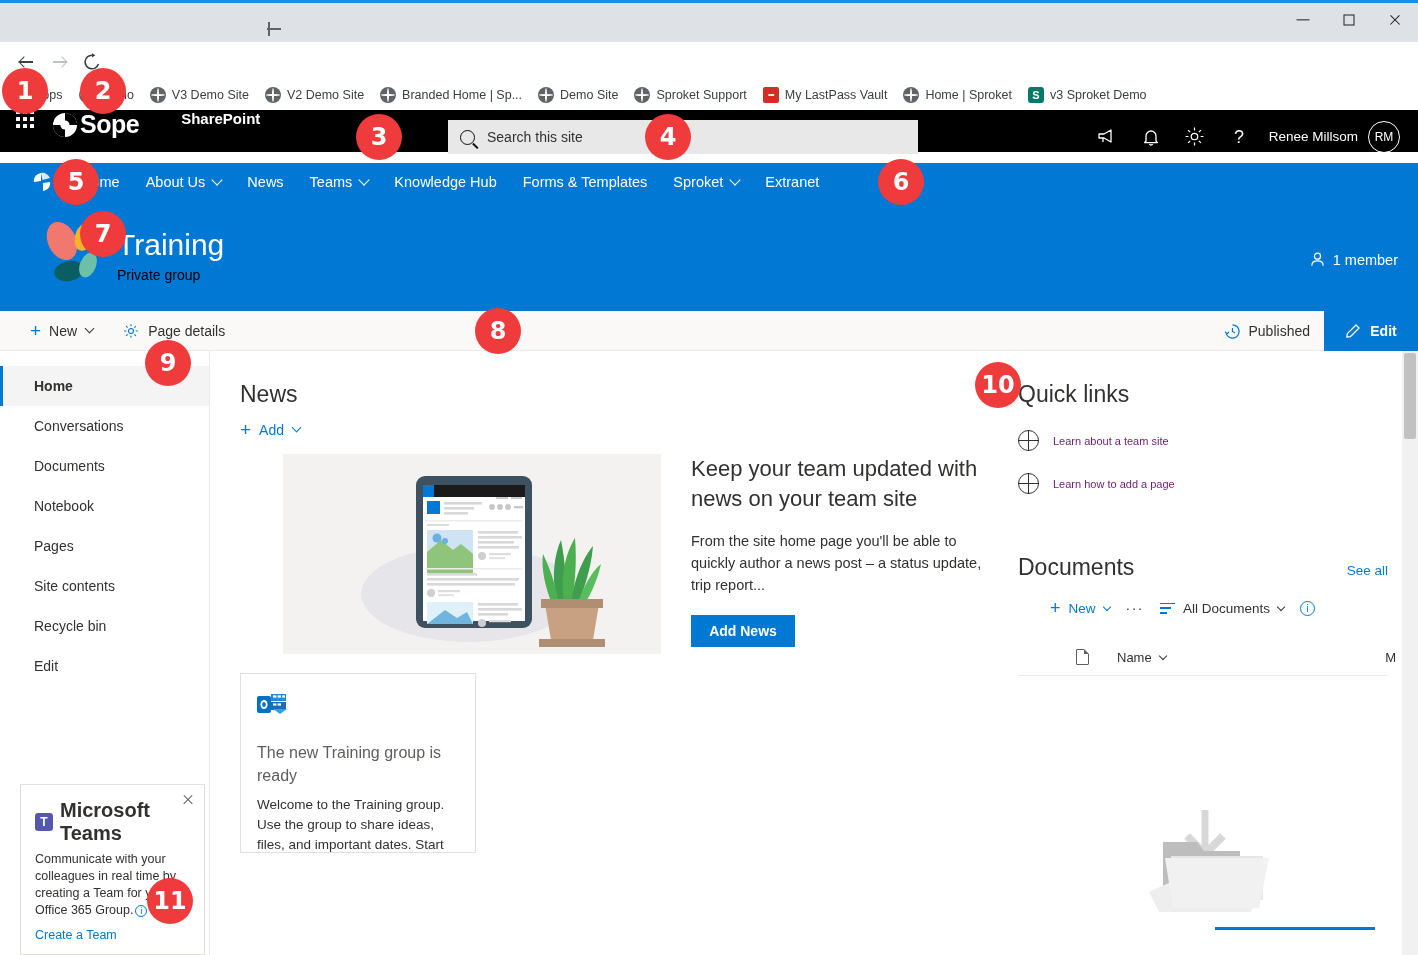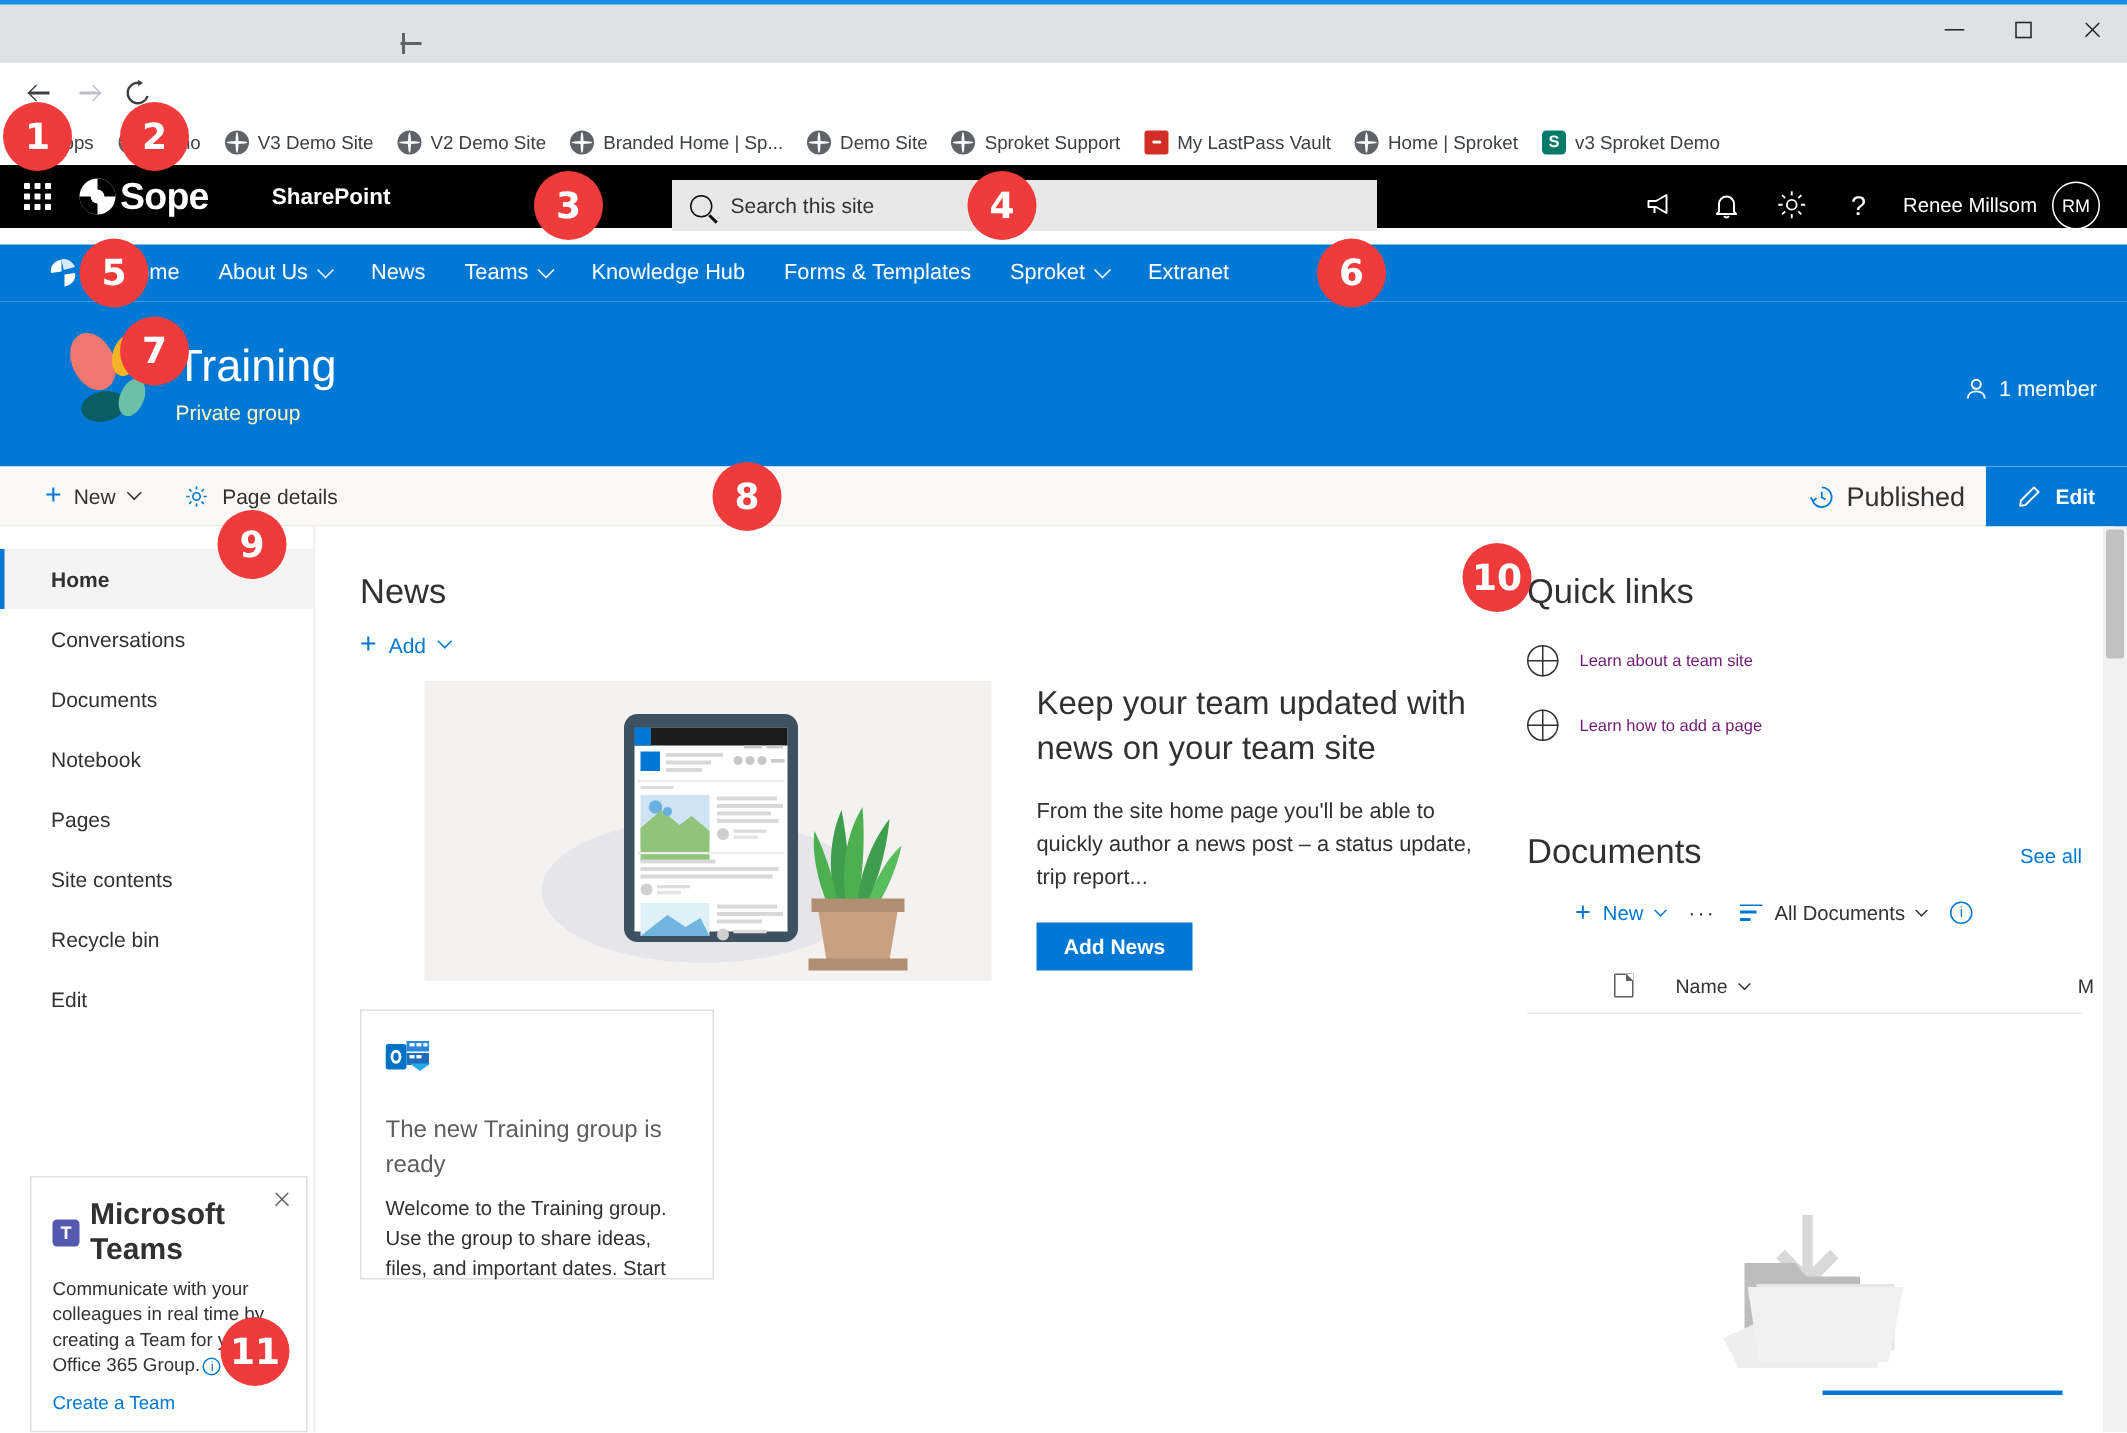--- a/index.html
+++ b/index.html
@@ -79,21 +79,21 @@
   .globe-ico { border-radius:50%; background:#5f6368; position:relative;}
   .globe-ico::before{content:"";position:absolute;left:7px;top:1px;width:2px;height:14px;background:#fff;border-radius:50%;}
   .globe-ico::after{content:"";position:absolute;left:1px;top:7px;width:14px;height:2px;background:#fff;border-radius:50%;}
   .lp-ico{ background:#d32d27; border-radius:2px; position:relative;}
   .lp-ico::after{content:"•••";position:absolute;inset:0;color:#fff;font-size:8px;text-align:center;line-height:16px;letter-spacing:-1px;}
   .sp-ico{ background:#037b68; border-radius:3px; position:relative;}
   .sp-ico::after{content:"S";position:absolute;inset:0;color:#fff;font-size:11px;font-weight:bold;text-align:center;line-height:16px;}
   .apps-ico{ background:#8a8a8a; border-radius:3px; }
 
   
-  .suitebar { position:absolute; top:110px; left:0; width:1418px; height:42px; background:#000; display:flex; align-items:center; }
+  .suitebar { position:absolute; top:110px; left:0; width:1418px; height:42px; background:#000; display:flex; align-items:flex-start; }
   .waffle { width:18px;height:18px; margin-left:16px; margin-right:18px; display:grid; grid-template-columns:repeat(3,4px); grid-template-rows:repeat(3,4px); gap:3px; cursor:pointer;}
   .waffle i{ background:#fff; width:4px;height:4px; border-radius:0.5px;}
   .brand { display:flex; align-items:center; cursor:pointer; }
   .brand-mark { width:26px; height:26px; position:relative; margin-right:2px;}
   .brand-text { color:#fff; font-size:25px; font-weight:bold; letter-spacing:-0.5px;}
   .suite-app { color:#fff; font-size:15px; font-weight:bold; margin-left:42px; cursor:pointer;}
   .searchbox { position:absolute; left:448px; top:120px; width:470px; height:34px; background:#e8e8e8; display:flex; align-items:center; padding:0 12px; cursor:text;}
   .search-gl { width:15px;height:15px;border:1.6px solid #0f0f0f;border-radius:50%; position:relative; flex:none;}
   .search-gl::after{content:"";position:absolute;right:-5px;bottom:-3px;width:7px;height:1.6px;background:#0f0f0f;transform:rotate(45deg);}
   .search-ph { margin-left:12px; font-size:14px; color:#323130;}
@@ -105,30 +105,30 @@
   
   .hubnav { position:absolute; top:163px; left:0; width:1418px; height:38px; background:#0078d4; display:flex; align-items:center; }
   .hub-logo { width:24px;height:24px; margin-left:30px; margin-right:14px; position:relative; cursor:pointer;}
   .hub-item { color:#fff; font-size:14.5px; padding:0 13px; display:flex; align-items:center; cursor:pointer; white-space:nowrap;}
   .chev { display:inline-block; width:8px;height:8px; border-right:1.6px solid #fff; border-bottom:1.6px solid #fff; transform:rotate(45deg); margin-left:8px; margin-top:-4px;}
 
   
   .siteheader { position:absolute; top:201px; left:0; width:1418px; height:110px; background:#0078d4; }
   .site-logo { position:absolute; left:36px; top:14px; width:78px; height:78px; }
   .site-title { position:absolute; left:117px; top:27px; color:#fff; font-size:30px; font-weight:300; }
-  .site-sub { position:absolute; left:117px; top:66px; color:#fef9c3; font-size:14px; }
+  .site-sub { position:absolute; left:117px; top:66px; color:#000000; font-size:14px; }
   .members { position:absolute; right:20px; top:50px; display:flex; align-items:center; color:#fff; font-size:14.5px; cursor:pointer;}
 
   
   .cmdbar { position:absolute; top:311px; left:0; width:1418px; height:40px; background:#faf9f8; border-bottom:1px solid #edebe9; display:flex; align-items:center;}
   .cmd { display:flex; align-items:center; font-size:14px; color:#323130; cursor:pointer; margin-right:8px;}
   .cmd-plus { color:#0078d4; font-size:19px; margin-right:8px; line-height:1;}
   .cmd-chev { display:inline-block; width:7px;height:7px; border-right:1.4px solid #323130; border-bottom:1.4px solid #323130; transform:rotate(45deg); margin-left:9px; margin-top:-4px;}
   .cmd-right { position:absolute; right:0; top:0; height:40px; display:flex; align-items:center;}
-  .published { display:flex; align-items:center; font-size:18px; color:#323130; margin-right:14px; cursor:pointer;}
+  .published { display:flex; align-items:center; font-size:14px; color:#323130; margin-right:14px; cursor:pointer;}
   .edit-btn { background:#0078d4; color:#fff; height:40px; width:94px; display:flex; align-items:center; justify-content:center; font-size:14px; font-weight:600; cursor:pointer;}
 
   
   .leftnav { position:absolute; top:351px; left:0; width:210px; height:604px; background:#fff; border-right:1px solid #edebe9; }
   .nav-item { height:40px; display:flex; align-items:center; padding-left:34px; font-size:14px; color:#323130; cursor:pointer; position:relative;}
   .nav-item.active { background:#f4f4f4; font-weight:600;}
   .nav-item.active::before{content:"";position:absolute;left:0;top:0;width:3px;height:40px;background:#0078d4;}
   .nav-spacer { height:15px; }
 
   

